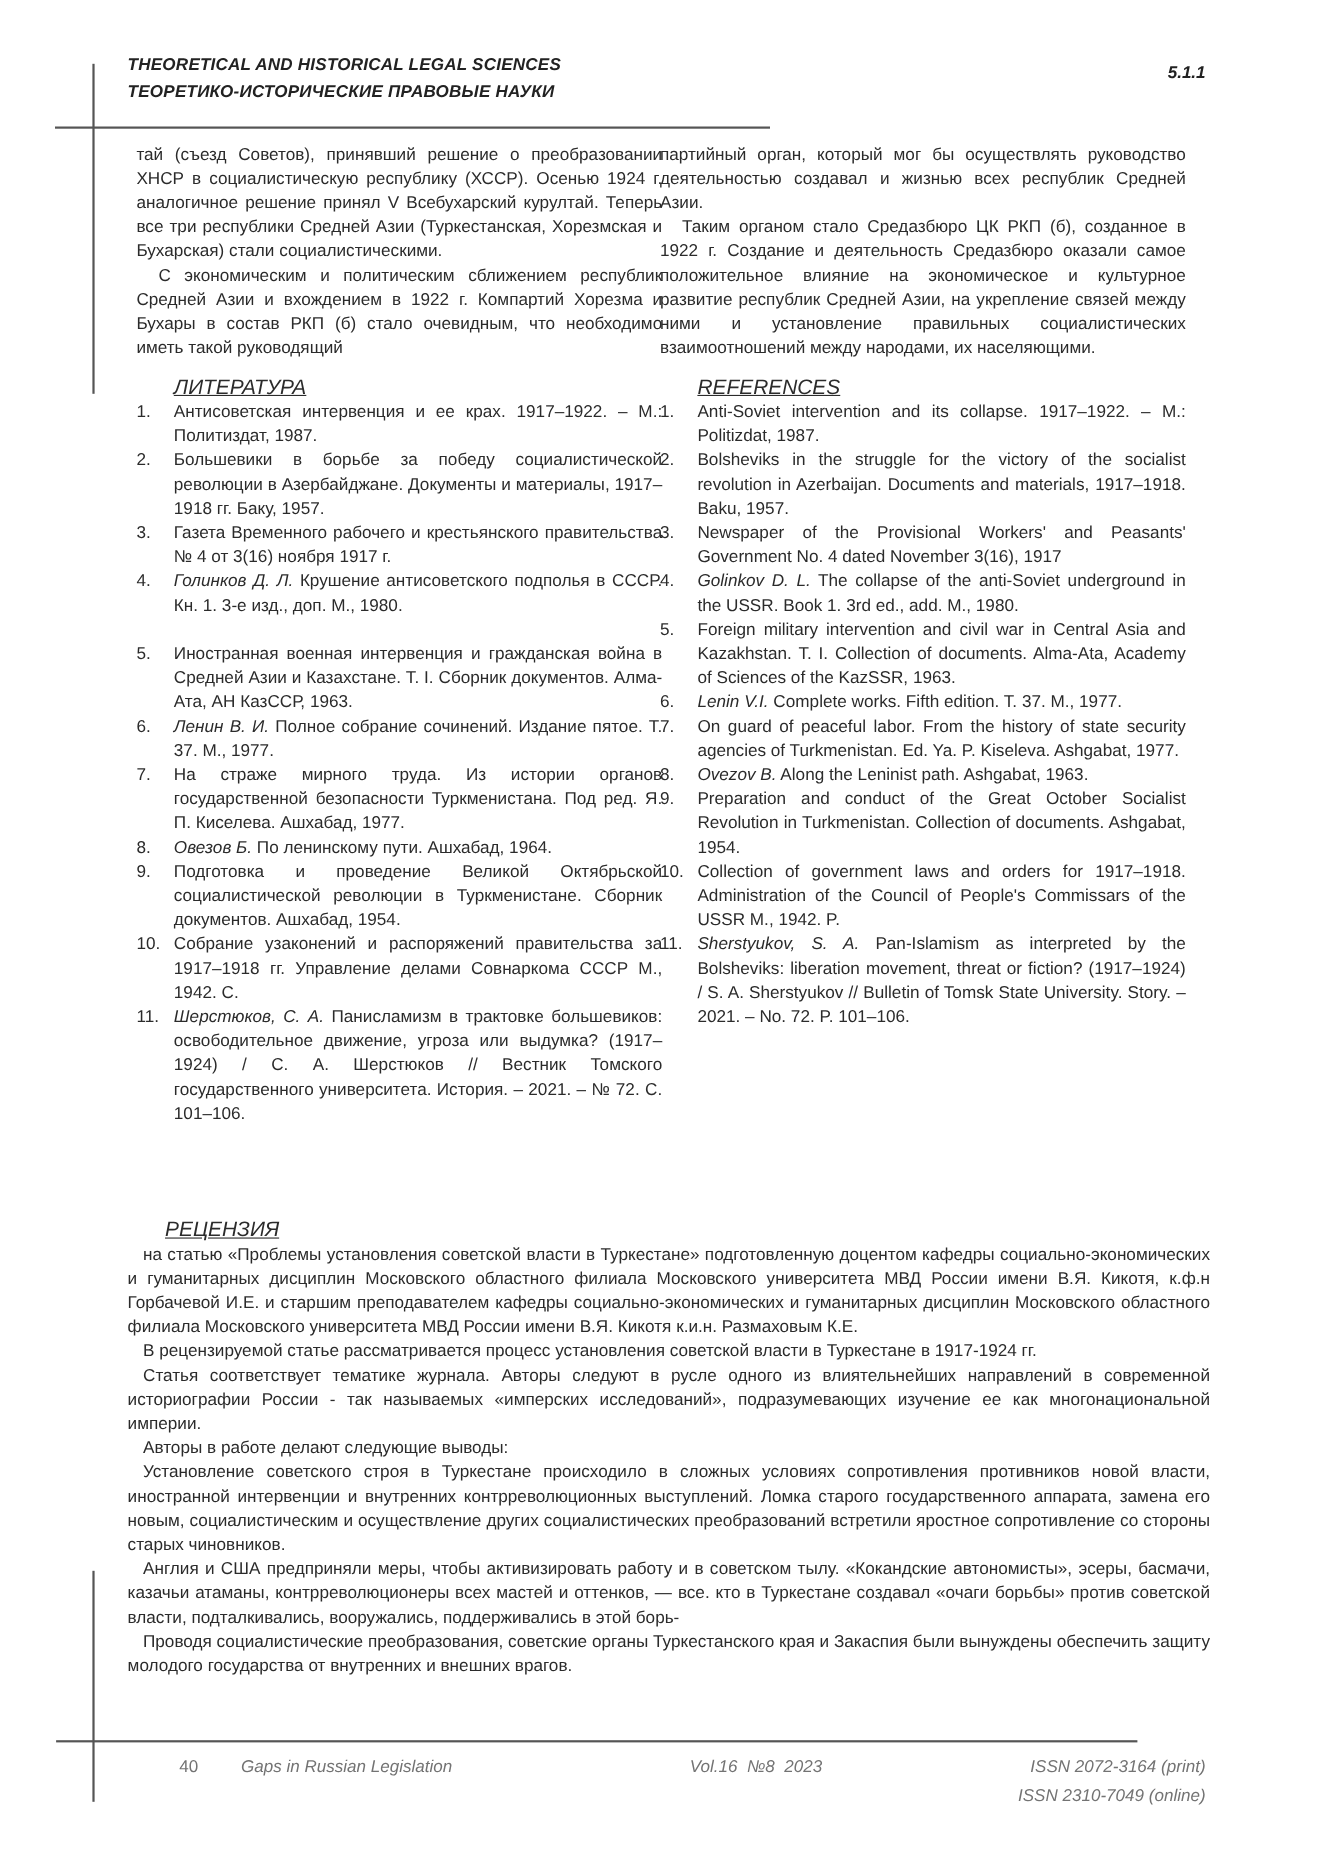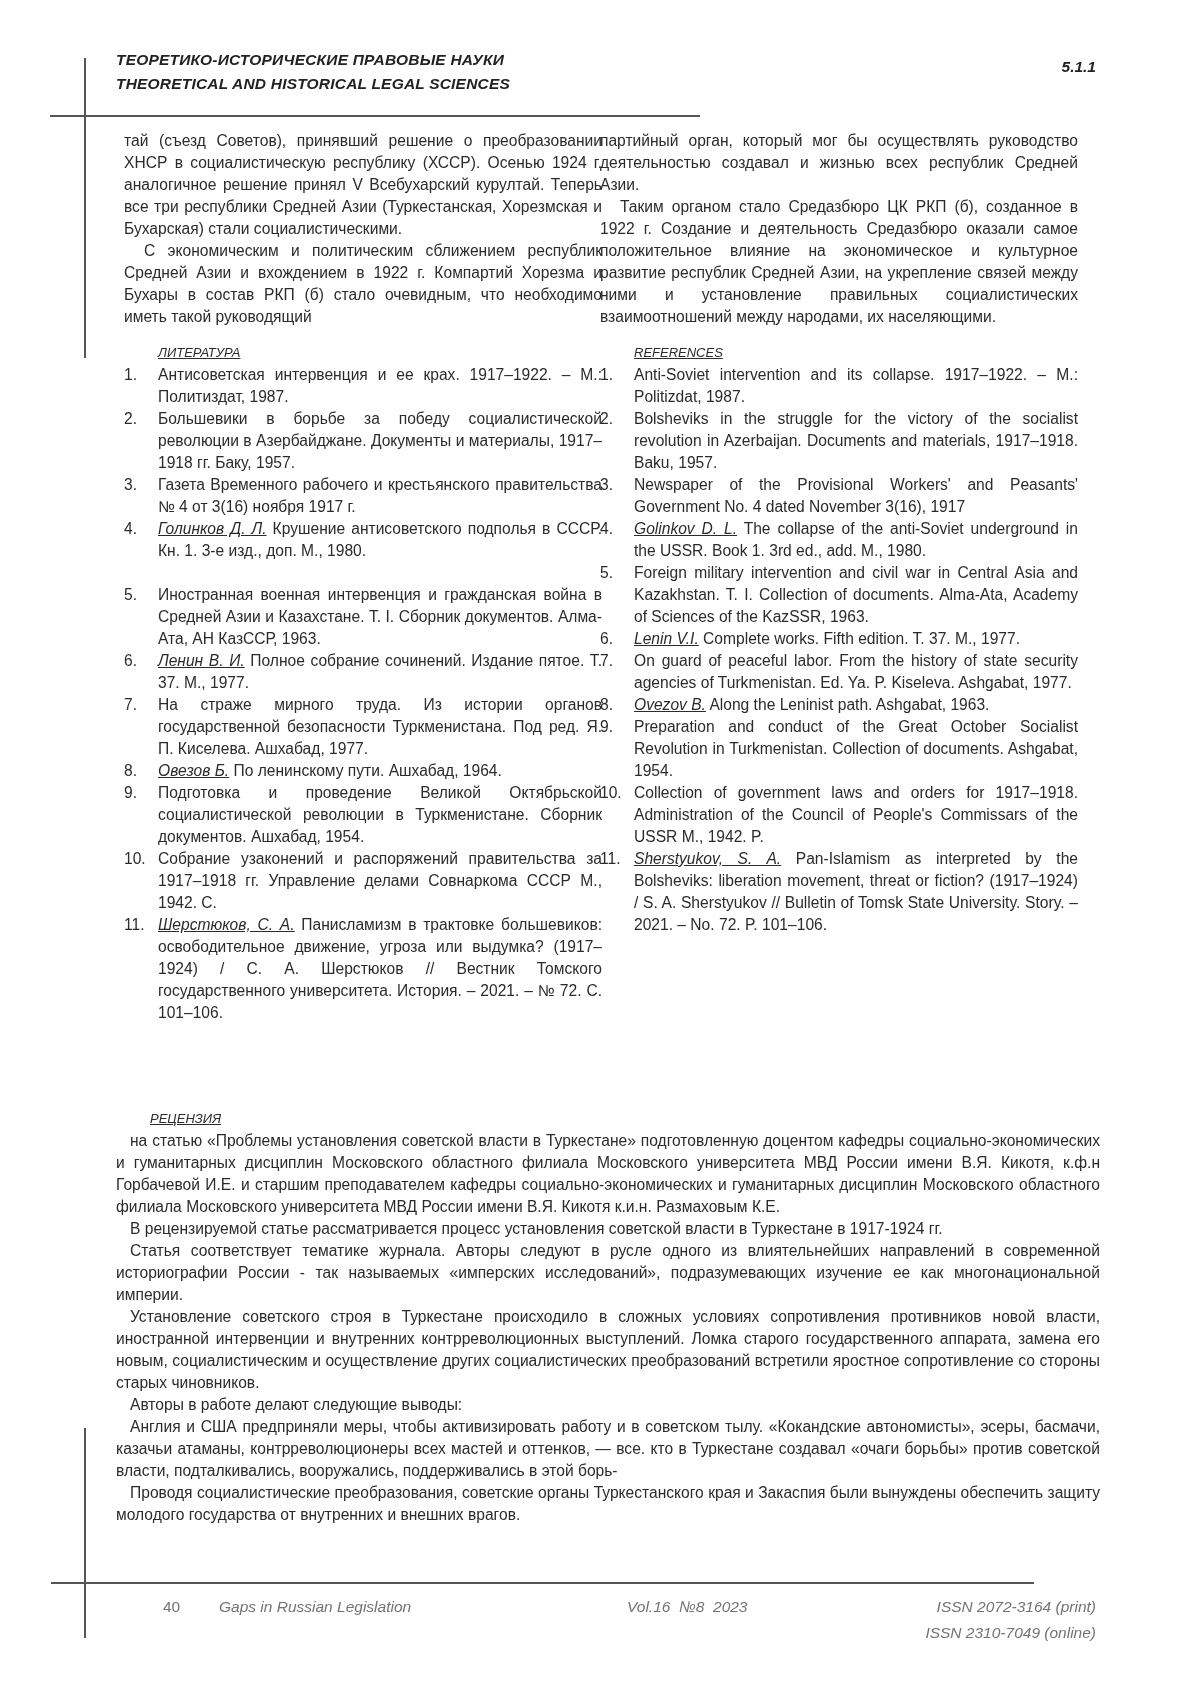--- a/index.html
+++ b/index.html
@@ -7,42 +7,42 @@
          font-family: "Liberation Sans", "DejaVu Sans", sans-serif; color: #2b2b2b; }
   .vline { position: absolute; width: 2px; background: #555; left: 84px; }
   .hline { position: absolute; height: 2px; background: #555; }
   .hdr { position: absolute; left: 116px; top: 48px; font-weight: bold; font-style: italic;
          font-size: 15.5px; line-height: 24px; color: #222; letter-spacing: 0.2px; }
   .hdr-code { position: absolute; right: 104px; top: 58px; font-weight: bold; font-style: italic;
               font-size: 15.5px; color: #222; }
   .col { position: absolute; width: 478px; font-size: 15.6px; line-height: 22px; text-align: justify; }
   .col p { margin: 0; }
   .indent { text-indent: 20px; }
-  .sec-title { font-style: italic; text-decoration: underline; margin: 0 0 0 34px; font-size: 13px; line-height: 22px; }
+  .sec-title { font-style: italic; text-decoration: underline; margin: 0 0 0 34px; font-size: 19px; line-height: 22px; }
   ol.refs { list-style: none; margin: 0; padding: 0; }
   ol.refs li { position: relative; padding-left: 34px; text-align: justify; font-size: 15.6px; line-height: 22px; }
   ol.refs li .num { position: absolute; left: 0; top: 0; }
-  .it { font-style: italic; text-decoration: underline; }
+  .it { font-style: italic; }
   .gap { height: 22px; }
   .review { position: absolute; left: 116px; top: 1108px; width: 984px; font-size: 15.6px; line-height: 22px; text-align: justify; }
   .review p { margin: 0; text-indent: 14px; }
   .review .sec-title { margin-left: 34px; text-indent: 0; }
   .footer { position: absolute; top: 1598px; font-style: italic; font-size: 15.5px; color: #737373; margin-left: 47px; }
 </style>
 </head>
 <body>
 
 <div class="vline" style="top:58px; height:300px;"></div>
 <div class="hline" style="top:115px; left:50px; width:650px;"></div>
 <div class="vline" style="top:1428px; height:210px;"></div>
 <div class="hline" style="top:1582px; left:51px; width:983px;"></div>
 
 <div class="hdr">
+  <div>THEORETICAL AND HISTORICAL LEGAL SCIENCES</div>
   <div>ТЕОРЕТИКО-ИСТОРИЧЕСКИЕ ПРАВОВЫЕ НАУКИ</div>
-  <div>THEORETICAL AND HISTORICAL LEGAL SCIENCES</div>
 </div>
 <div class="hdr-code">5.1.1</div>
 
 <div class="col" style="left:124px; top:130px;">
   <p>тай (съезд Советов), принявший решение о преобразовании ХНСР в социалистическую республику (ХССР). Осенью 1924 г. аналогичное решение принял V Всебухарский курултай. Теперь все три республики Средней Азии (Туркестанская, Хорезмская и Бухарская) стали социалистическими.</p>
   <p class="indent">С экономическим и политическим сближением республик Средней Азии и вхождением в 1922 г. Компартий Хорезма и Бухары в состав РКП (б) стало очевидным, что необходимо иметь такой руководящий</p>
   <div style="height:14px"></div>
   <div class="sec-title">ЛИТЕРАТУРА</div>
   <ol class="refs">
     <li><span class="num">1.</span><span>Антисоветская интервенция и ее крах. 1917–1922. – М.: Политиздат, 1987.</span></li>
@@ -78,22 +78,22 @@
     <li><span class="num">10.</span><span>Collection of government laws and orders for 1917–1918. Administration of the Council of People's Commissars of the USSR M., 1942. P.</span></li>
     <li><span class="num">11.</span><span class="it">Sherstyukov, S. A.</span><span> Pan-Islamism as interpreted by the Bolsheviks: liberation movement, threat or fiction? (1917–1924) / S. A. Sherstyukov // Bulletin of Tomsk State University. Story. – 2021. – No. 72. P. 101–106.</span></li>
   </ol>
 </div>
 
 <div class="review">
   <div class="sec-title">РЕЦЕНЗИЯ</div>
   <p>на статью «Проблемы установления советской власти в Туркестане» подготовленную доцентом кафедры социально-экономических и гуманитарных дисциплин Московского областного филиала Московского университета МВД России имени В.Я. Кикотя, к.ф.н Горбачевой И.Е. и старшим преподавателем кафедры социально-экономических и гуманитарных дисциплин Московского областного филиала Московского университета МВД России имени В.Я. Кикотя к.и.н. Размаховым К.Е.</p>
   <p>В рецензируемой статье рассматривается процесс установления советской власти в Туркестане в 1917-1924 гг.</p>
   <p>Статья соответствует тематике журнала. Авторы следуют в русле одного из влиятельнейших направлений в современной историографии России - так называемых «имперских исследований», подразумевающих изучение ее как многонациональной империи.</p>
+  <p>Авторы в работе делают следующие выводы:</p>
   <p>Установление советского строя в Туркестане происходило в сложных условиях сопротивления противников новой власти, иностранной интервенции и внутренних контрреволюционных выступлений. Ломка старого государственного аппарата, замена его новым, социалистическим и осуществление других социалистических преобразований встретили яростное сопротивление со стороны старых чиновников.</p>
-  <p>Авторы в работе делают следующие выводы:</p>
   <p>Англия и США предприняли меры, чтобы активизировать работу и в советском тылу. «Кокандские автономисты», эсеры, басмачи, казачьи атаманы, контрреволюционеры всех мастей и оттенков, — все. кто в Туркестане создавал «очаги борьбы» против советской власти, подталкивались, вооружались, поддерживались в этой борь-</p>
   <p>Проводя социалистические преобразования, советские органы Туркестанского края и Закаспия были вынуждены обеспечить защиту молодого государства от внутренних и внешних врагов.</p>
 </div>
 
 <div class="footer" style="left:116px; font-style:normal;">40</div>
 <div class="footer" style="left:172px;">Gaps in Russian Legislation</div>
 <div class="footer" style="left:580px; white-space:pre;">Vol.16  №8  2023</div>
 <div class="footer" style="right:104px;">ISSN 2072-3164 (print)</div>
 <div class="footer" style="right:104px; top:1624px;">ISSN 2310-7049 (online)</div>
 

